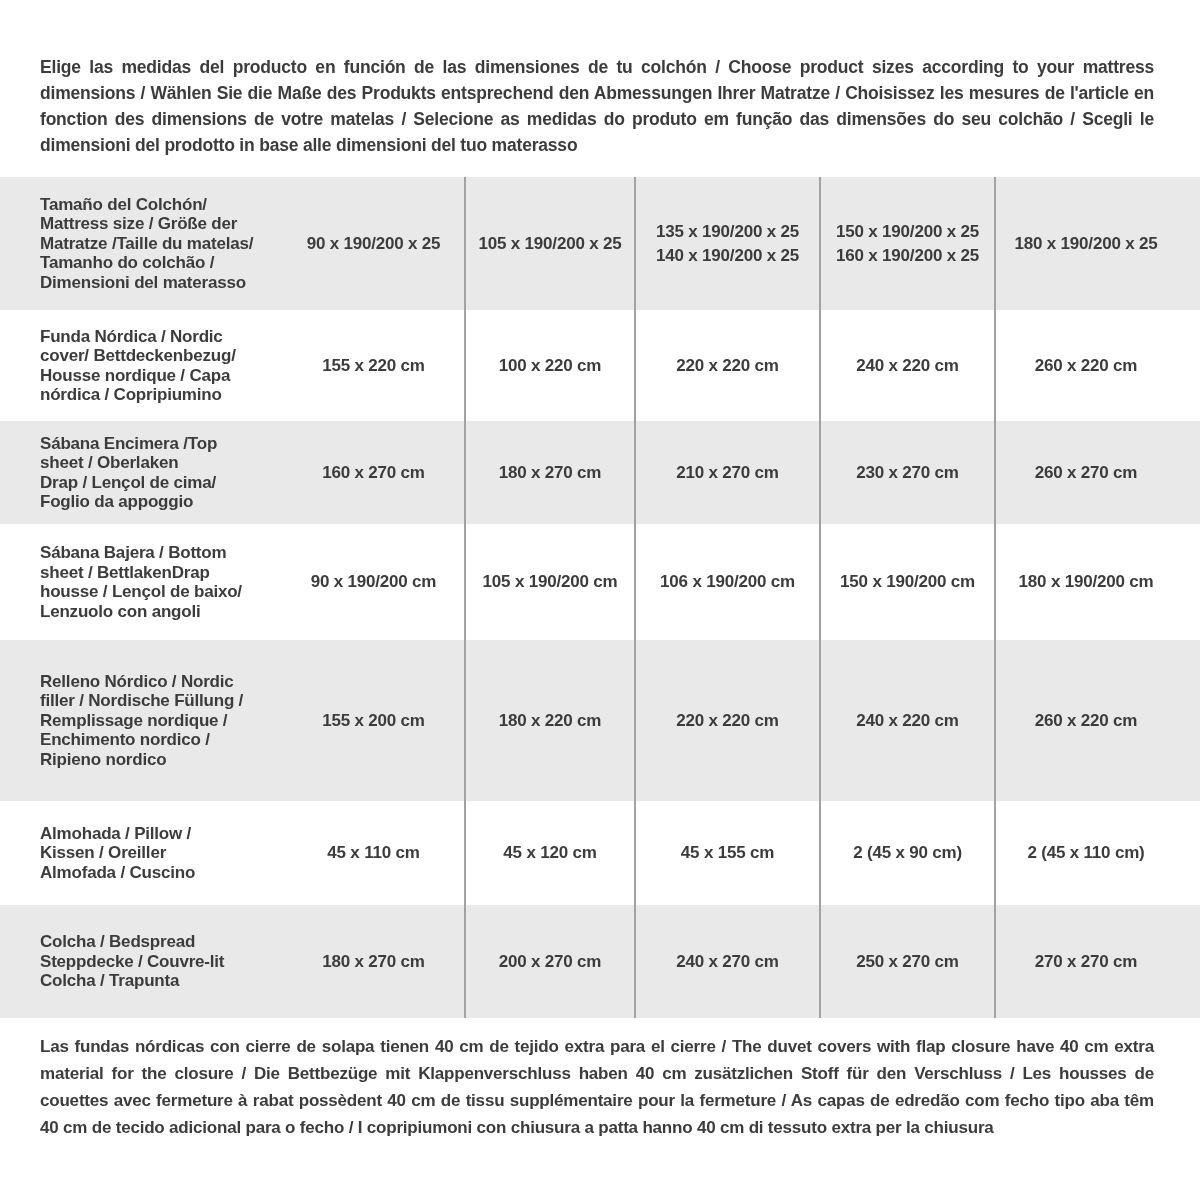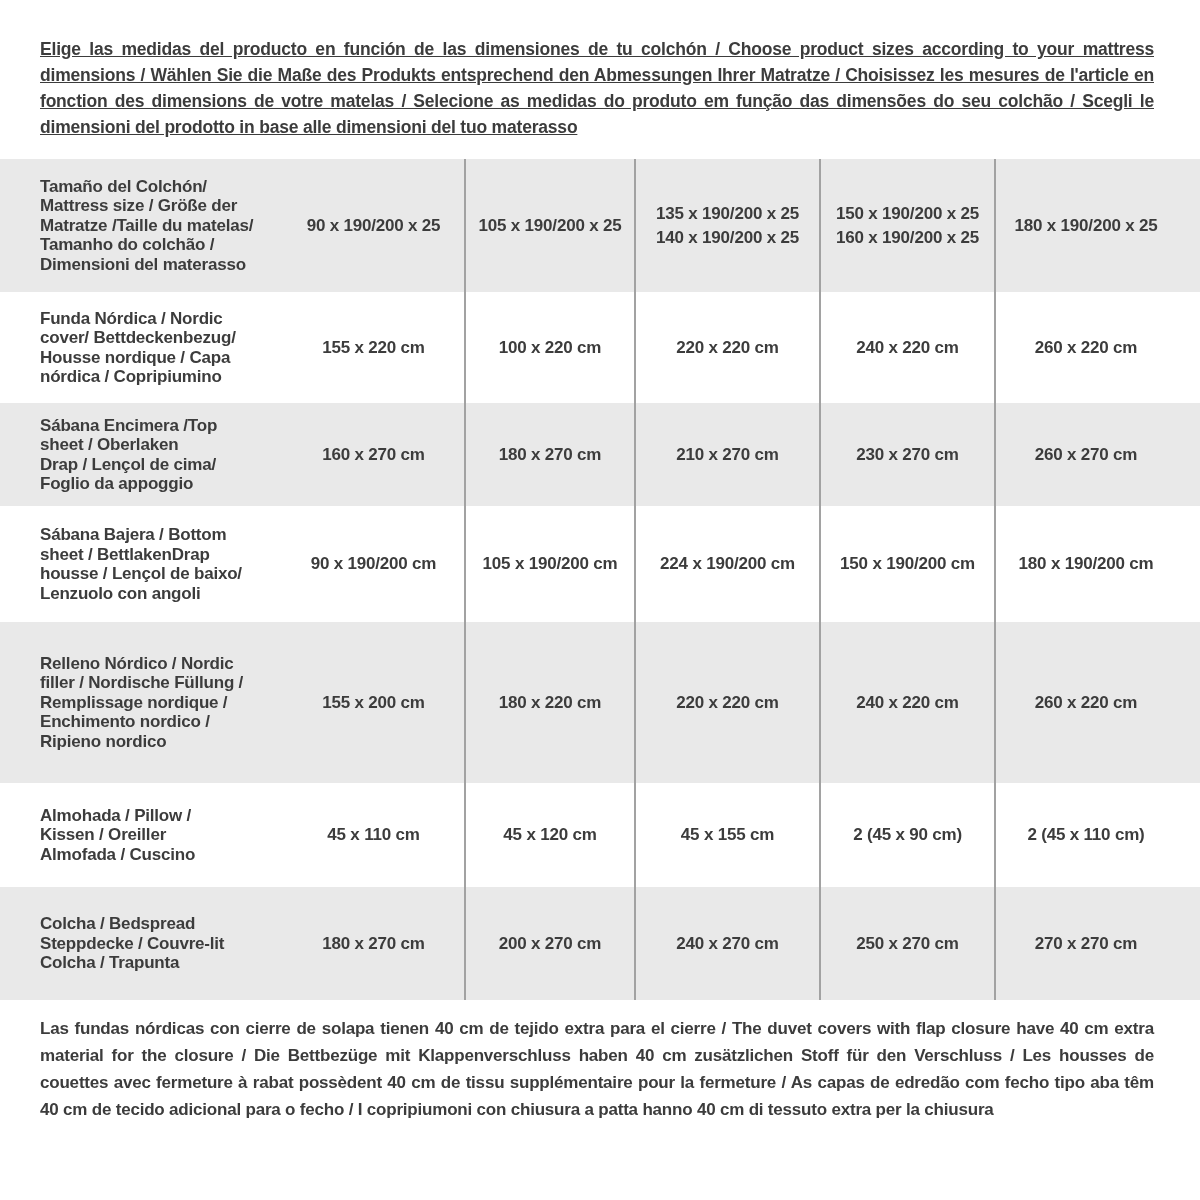--- a/index.html
+++ b/index.html
@@ -6,26 +6,25 @@
     margin: 0;
     padding: 0;
     width: 1200px;
     height: 1200px;
     background: #ffffff;
     font-family: "Liberation Sans", sans-serif;
     font-weight: bold;
     color: #3c3c3c;
   }
   .intro {
-    padding: 36px 46px 0 40px;
+    padding: 54px 46px 0 40px;
     font-size: 17.5px;
     line-height: 26px;
     text-align: justify;
     letter-spacing: -0.2px;
-    text-decoration: underline;
   }
   table.size-table {
     width: 1200px;
     border-collapse: collapse;
     table-layout: fixed;
     margin-top: 19px;
   }
   table.size-table td {
     vertical-align: middle;
     text-align: center;
@@ -117,21 +116,21 @@
       <td class="divided">230 x 270 cm</td>
       <td class="divided last-col">260 x 270 cm</td>
     </tr>
     <tr class="r4">
       <td class="label-cell">Sábana Bajera / Bottom
 sheet / BettlakenDrap
 housse / Lençol de baixo/
 Lenzuolo con angoli</td>
       <td>90 x 190/200 cm</td>
       <td class="divided">105 x 190/200 cm</td>
-      <td class="divided">224 x 190/200 cm</td>
+      <td class="divided">106 x 190/200 cm</td>
       <td class="divided">150 x 190/200 cm</td>
       <td class="divided last-col">180 x 190/200 cm</td>
     </tr>
     <tr class="r5">
       <td class="label-cell">Relleno Nórdico / Nordic
 filler / Nordische Füllung /
 Remplissage nordique /
 Enchimento nordico /
 Ripieno nordico</td>
       <td>155 x 200 cm</td>

